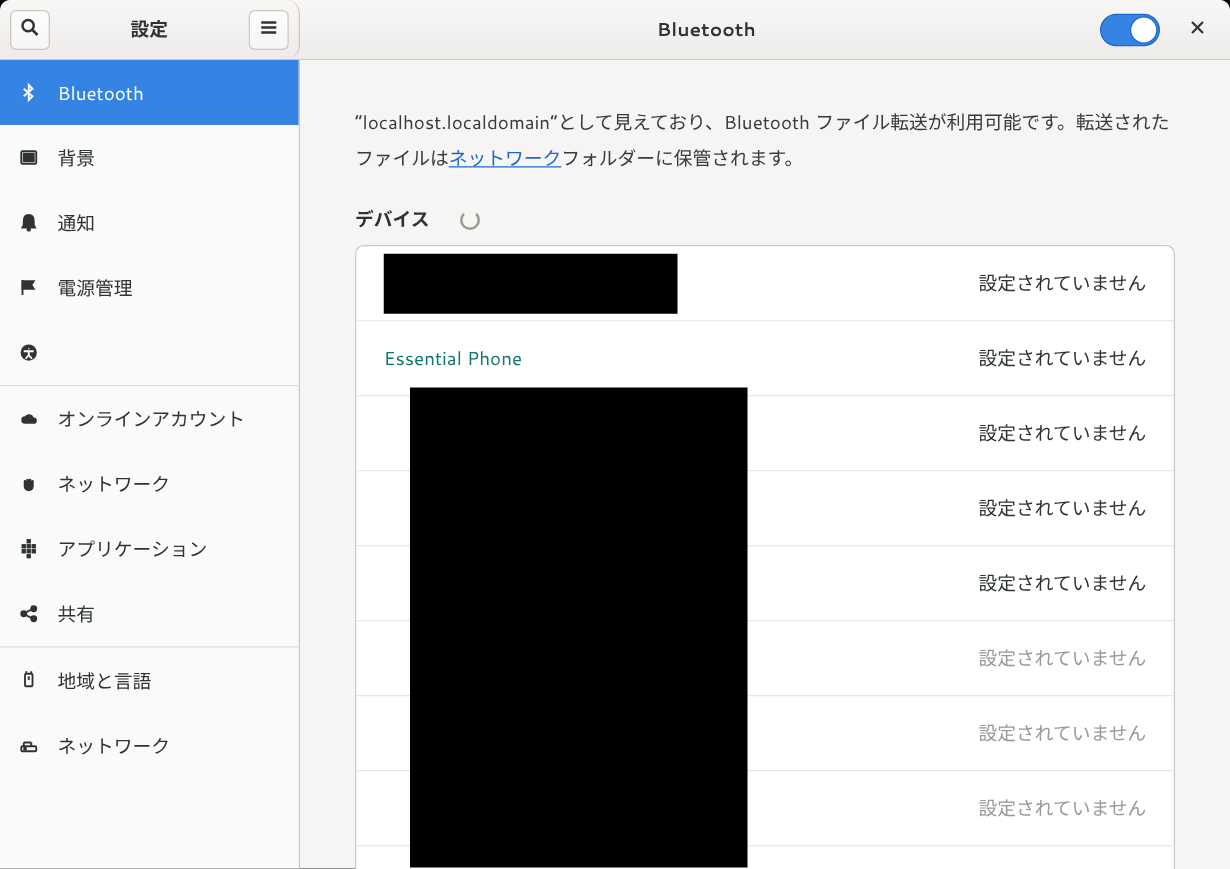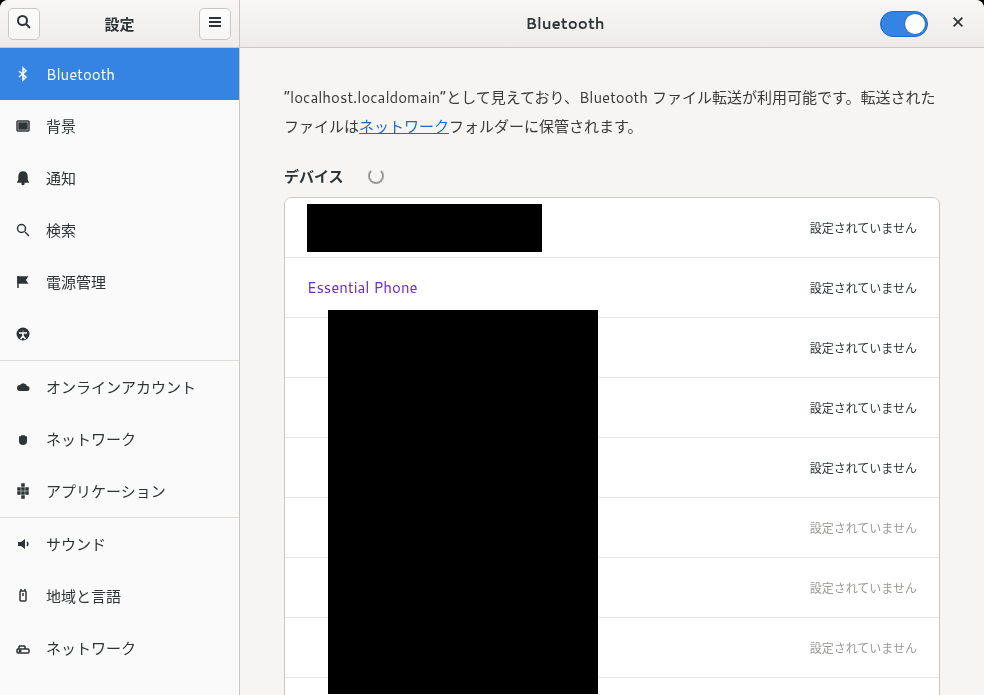--- a/index.html
+++ b/index.html
@@ -10,20 +10,21 @@
       border-radius: 8px 8px 0 0;
     }
     .titlebar {
       height: 48px; display: flex; align-items: center; background: linear-gradient(#f8f7f6, #edecea);
       border-bottom: 1px solid #cdc7c2;
       border-radius: 8px 8px 0 0;
     }
     .titlebar-left {
       width: 240px; display: flex; align-items: center; padding: 0 8px; gap: 8px; height: 100%;
       border-right: 1px solid #cdc7c2;
+      border-radius: 11px;
     }
     .titlebar-left .title-spacer { flex: 1; text-align: center; font-weight: 700; color: #2e3436; font-size: 15px; }
     .titlebar-right {
       flex: 1; display: flex; align-items: center; padding: 0 10px; height: 100%;
     }
     .titlebar-right .page-title { flex: 1; text-align: center; font-weight: 700; color: #2e3436; font-size: 15px; }
     .icon-btn {
       width: 32px; height: 32px; border: 1px solid #cdc7c2; border-radius: 5px;
       background: linear-gradient(#fdfdfd, #f6f5f4); display: flex; align-items: center; justify-content: center;
       color: #2e3436;
@@ -66,22 +67,22 @@
       border-radius: 50%;
     }
     .device-list {
       border: 1px solid #cdc7c2; border-radius: 7px; background: #fff; overflow: hidden;
     }
     .device-row {
       height: 60px; display: flex; align-items: center; padding: 0 22px;
       border-bottom: 1px solid #e9e7e5; position: relative;
     }
     .device-row:last-child { border-bottom: none; }
-    .device-name { font-size: 15px; color: #6d28d9; }
-    .device-status { font-size: 12px; color: #2e3436; margin-left: auto; }
+    .device-name { font-size: 15px; color: #0f766e; }
+    .device-status { font-size: 15px; color: #2e3436; margin-left: auto; }
     .device-status.dim { color: #9a9996; }
     .redact-name {
       width: 235px; height: 48px; background: #000;
     }
     .redact-block {
       position: absolute; left: 328px; top: 310px; width: 270px; height: 384px; background: #000; z-index: 5;
     }
   </style>
 </head>
 <body>
@@ -148,29 +149,20 @@
             <svg viewBox="0 0 16 16" width="16" height="16" fill="currentColor" stroke="currentColor" stroke-width="1.5">
               <path d="M8 2 C5 2 4 4 4 7 L4 10 L3 12 L13 12 L12 10 L12 7 C12 4 11 2 8 2 Z" fill="currentColor"></path>
               <circle cx="8" cy="13.5" r="1" fill="currentColor"></circle>
             </svg>
           </span>
           <span>通知</span>
         </div>
         <div class="side-item">
           <span class="side-icon">
             <svg viewBox="0 0 16 16" width="16" height="16" fill="currentColor" stroke="currentColor" stroke-width="1.5">
-              <circle cx="6.5" cy="6.5" r="4" fill="none"></circle>
-              <line x1="10" y1="10" x2="14" y2="14"></line>
-            </svg>
-          </span>
-          <span>検索</span>
-        </div>
-        <div class="side-item">
-          <span class="side-icon">
-            <svg viewBox="0 0 16 16" width="16" height="16" fill="currentColor" stroke="currentColor" stroke-width="1.5">
               <line x1="3" y1="2" x2="3" y2="14"></line>
               <path d="M3 3 L12 3 L10 6 L12 9 L3 9 Z" fill="currentColor"></path>
             </svg>
           </span>
           <span>電源管理</span>
         </div>
         <div class="side-item">
           <span class="side-icon">
             <svg viewBox="0 0 16 16" width="16" height="16" fill="currentColor" stroke="currentColor" stroke-width="1.5">
               <circle cx="8" cy="8" r="6.5" fill="currentColor" stroke="none"></circle>
@@ -204,30 +196,33 @@
               <rect x="7" y="5" width="2" height="2"></rect>
               <rect x="11" y="5" width="2" height="2"></rect>
               <rect x="3" y="9" width="2" height="2"></rect>
               <rect x="7" y="9" width="2" height="2"></rect>
               <rect x="11" y="9" width="2" height="2"></rect>
               <rect x="7" y="13" width="2" height="2"></rect>
             </svg>
           </span>
           <span>アプリケーション</span>
         </div>
+        <div class="side-item">
+          <span class="side-icon">
+            <svg viewBox="0 0 16 16" width="16" height="16" fill="currentColor" stroke="currentColor" stroke-width="1.5">
+              <circle cx="4" cy="8" r="2" fill="currentColor"></circle>
+              <circle cx="12" cy="4" r="2" fill="currentColor"></circle>
+              <circle cx="12" cy="12" r="2" fill="currentColor"></circle>
+              <line x1="5.5" y1="7" x2="10.5" y2="4.5"></line>
+              <line x1="5.5" y1="9" x2="10.5" y2="11.5"></line>
+            </svg>
+          </span>
+          <span>共有</span>
+        </div>
         <div class="side-group-sep"></div>
-        <div class="side-item">
-          <span class="side-icon">
-            <svg viewBox="0 0 16 16" width="16" height="16" fill="currentColor" stroke="currentColor" stroke-width="1.5">
-              <path d="M3 6 L6 6 L10 3 L10 13 L6 10 L3 10 Z" fill="currentColor" stroke="none"></path>
-              <path d="M12 6 A3 3 0 0 1 12 10" fill="none"></path>
-            </svg>
-          </span>
-          <span>サウンド</span>
-        </div>
         <div class="side-item">
           <span class="side-icon">
             <svg viewBox="0 0 16 16" width="16" height="16" fill="currentColor" stroke="currentColor" stroke-width="1.5">
               <rect x="5" y="3" width="6" height="10" rx="1" fill="none"></rect>
               <line x1="8" y1="5" x2="8" y2="8"></line>
               <path d="M6 1 L6 3 M10 1 L10 3"></path>
             </svg>
           </span>
           <span>地域と言語</span>
         </div>

